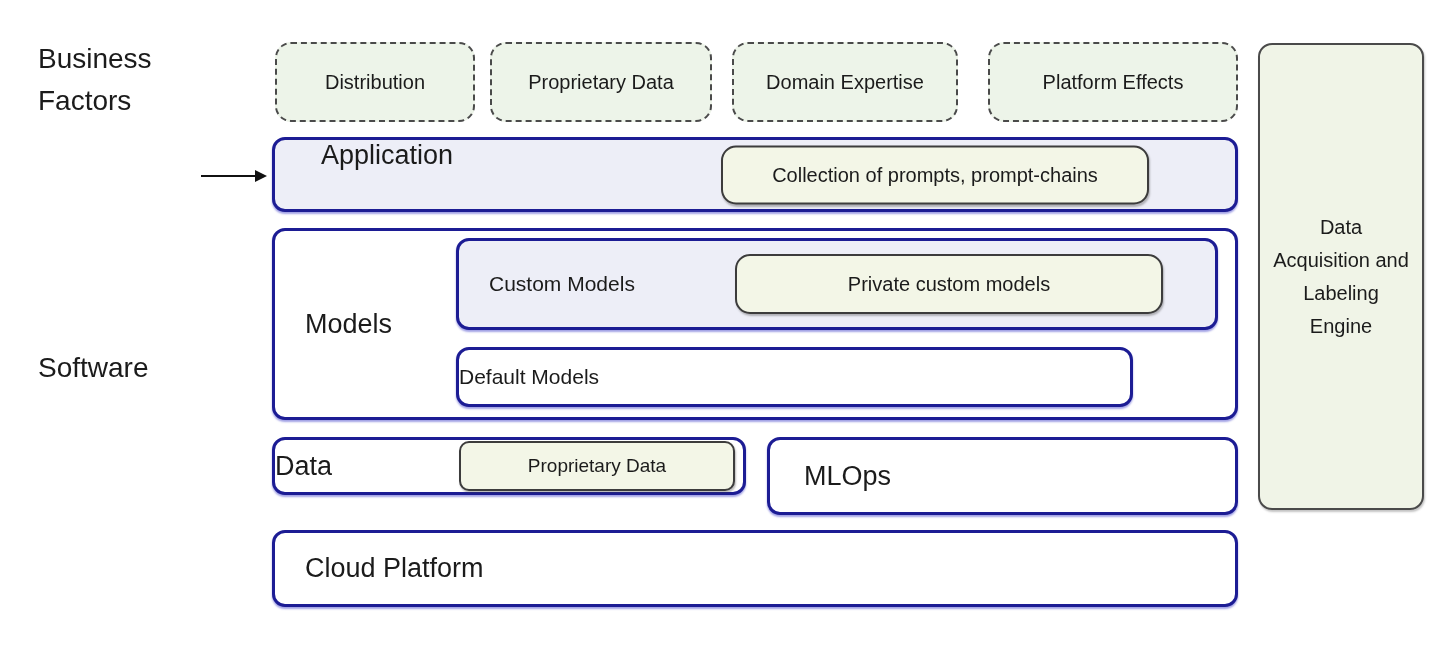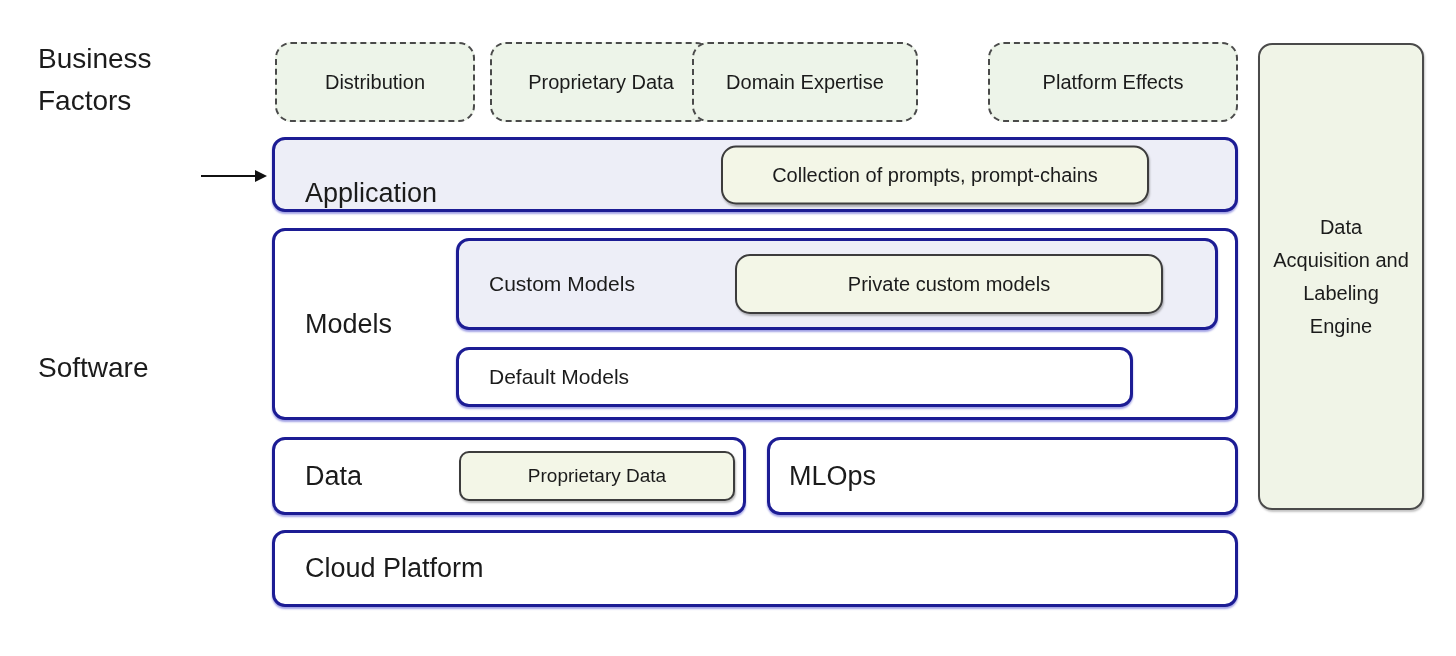--- a/index.html
+++ b/index.html
@@ -31,43 +31,43 @@
   .arrow{left:201px;top:166px;}
 
   
   .dashed{
     border:2px dashed #4a4a4a;border-radius:16px;background:var(--dashed-green-fill);
     display:flex;align-items:center;justify-content:center;font-size:20px;
     top:42px;height:80px;
   }
   .bf-1{left:275px;width:200px;}
   .bf-2{left:490px;width:222px;}
-  .bf-3{left:692px;width:226px;}
+  .bf-3{left:732px;width:226px;}
   .bf-4{left:988px;width:250px;}
 
   
   .navy{
     border:3px solid var(--navy-border);border-radius:13px;background:#ffffff;
     box-shadow:0 2px 2px rgba(49,49,197,0.45);
   }
   .section-label{font-size:27px;}
   .sub-label{font-size:21px;}
 
   .app-box{left:272px;top:137px;width:966px;height:75px;background:var(--lavender-fill);
-    display:flex;align-items:flex-end;padding-left:30px;}
+    display:flex;align-items:flex-start;padding-left:46px;}
   .models-box{left:272px;top:228px;width:966px;height:192px;
     display:flex;align-items:center;padding-left:30px;}
   .custom-box{left:181px;top:7px;width:762px;height:92px;background:var(--lavender-fill);
     display:flex;align-items:center;padding-left:30px;}
   .default-box{left:181px;top:116px;width:677px;height:60px;background:#ffffff;
-    display:flex;align-items:center;padding-left:30px;}
-  .data-box{left:272px;top:437px;width:474px;height:78px;
-    display:flex;align-items:center;padding-left:30px;}
+    display:flex;align-items:center;}
+  .data-box{left:272px;top:437px;width:474px;height:58px;
+    display:flex;align-items:center;}
   .mlops-box{left:767px;top:437px;width:471px;height:78px;
-    display:flex;align-items:center;padding-left:19px;}
+    display:flex;align-items:center;padding-left:34px;}
   .cloud-box{left:272px;top:530px;width:966px;height:77px;
     display:flex;align-items:center;padding-left:30px;}
 
   
   .pill{
     background:var(--green-fill);border:2px solid var(--pill-border);border-radius:15px;
     display:flex;align-items:center;justify-content:center;font-size:20px;
     box-shadow:1px 2px 2px rgba(60,60,60,0.35);
     position:absolute;top:50%;transform:translateY(-50%);
   }

